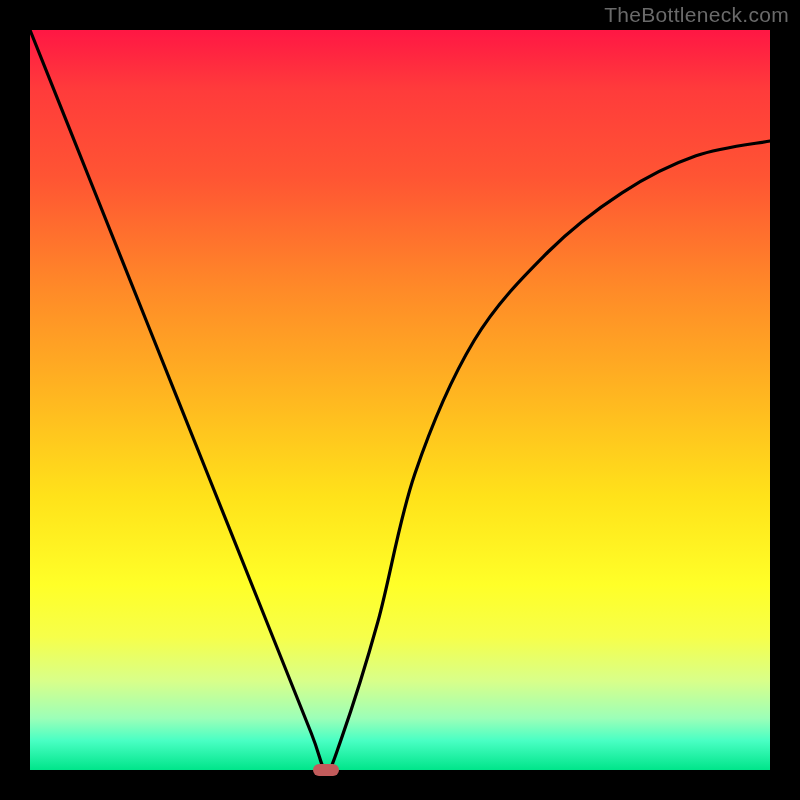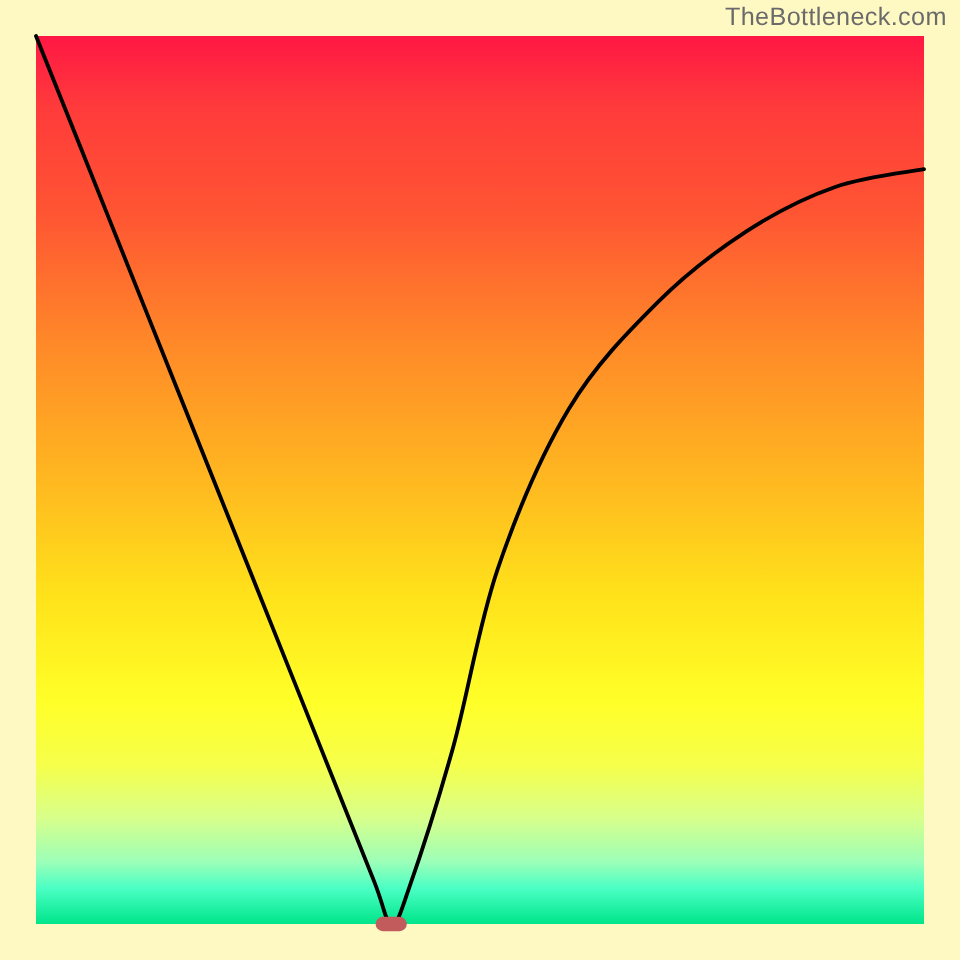--- a/index.html
+++ b/index.html
@@ -1,20 +1,20 @@
 <!DOCTYPE html>
 <html><head>
 <meta charset="utf-8">
 <style>
   * { margin: 0; padding: 0; box-sizing: border-box; }
   body { width: 800px; height: 800px; overflow: hidden; font-family: Arial, Helvetica, sans-serif; }
   .frame {
     width: 800px;
     height: 800px;
-    background: #fef9c3;
+    background: #000000;
     position: relative;
   }
   .plot-area {
     position: absolute;
     left: 30px;
     top: 30px;
     width: 740px;
     height: 740px;
     background: linear-gradient(to bottom,
       #ff1744 0%,

